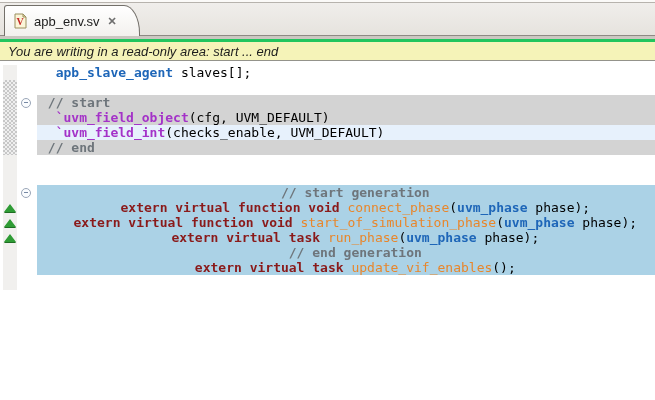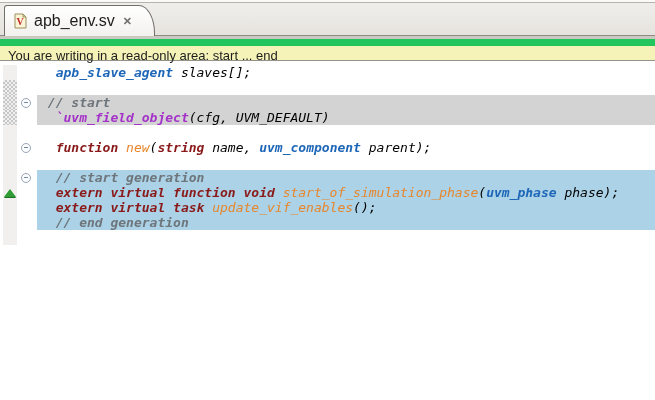--- a/index.html
+++ b/index.html
@@ -9,42 +9,42 @@
   .window { width:655px; height:400px; position:relative; background:#fff; }
 
   
   .topline { height:3px; background:#FBFAF8; border-bottom:1px solid #B7B3AD; }
   .tabbar  { height:33px; background:linear-gradient(#F0EEEB,#E6E3DE);
              border-bottom:1px solid #8E8A84; padding:2px 0 0 4px; display:flex; }
   .tab { height:31px; display:flex; align-items:center; gap:6px;
          padding:0 22px 0 7px; background:linear-gradient(#FFFFFF,#F3F1EE);
          border:1px solid #73706A; border-bottom:none;
          border-radius:3px 16px 0 0 / 3px 28px 0 0; }
-  .tab-label { font-size:16px; color:#1c1c1c; }
+  .tab-label { font-size:13px; color:#1c1c1c; }
   .tab-close { font-size:11px; font-weight:bold; color:#6F6F6F; margin-left:2px;
                line-height:11px; cursor:default; }
   .fileicon { width:16px; height:16px; display:block; }
 
   .gapstrip { height:3px; background:#CBC7C1; }
   .warnbar  { height:22px; background:var(--warnBg,#F5F3B8);
-              border-top:7px solid #22c55e; border-bottom:1px solid #94938B;
-              font-size:13px; color:#1d1d1d; line-height:20px; padding-left:8px; }
+              border-top:3px solid #22c55e; border-bottom:1px solid #94938B;
+              font-size:13px; color:#1d1d1d; line-height:20px; padding-left:8px;font-style:italic; }
 
   
-  .editor { height:276px; background:#fff; padding:4px 0 16px 3px; overflow:hidden;font-style:italic; }
+  .editor { height:276px; background:#fff; padding:4px 0 16px 3px; overflow:hidden; }
   .row    { display:flex; height:15px; }
   .ann    { width:14px; flex:none; background:#F1F0EE; }
   .ann.hatch { background:repeating-conic-gradient(#C7C7C7 0% 25%, #EFEFEF 0% 50%);
                background-size:4px 4px; }
   .fold   { width:20px; flex:none; background:#fff; }
   .code   { flex:1; padding-left:3px; white-space:pre; overflow:hidden;
             font-family:"DejaVu Sans Mono","Liberation Mono",monospace;
             font-size:13px; line-height:15px; color:#000; }
   .bg-gray { background:var(--bgGray,#D3D3D3); }
-  .bg-blue { background:var(--bgBlue,#ABD2E6); }
+  .bg-blue { background:var(--bgBlue,#ABD2E6);text-align:center; }
   .bg-hl   { background:var(--bgLine,#E7F1FC); }
 
   .tk-k { color:var(--kw,#8A1A1A); font-weight:bold; }
   .tk-m { color:var(--mac,#A432C8); font-weight:bold; }
   .tk-t { color:var(--typ,#1E66B8); font-weight:bold; }
   .tk-f { color:var(--fn,#E8862B); }
   .tk-c { color:var(--cmt,#6E757B); font-weight:bold; }
   .tk-p { color:#000; }
 
   .fold-icon { width:10px; height:10px; margin:3px 0 0 4px; position:relative;
@@ -98,59 +98,76 @@
             <div class="fold-icon"></div>
           </div>
           <div class="code bg-gray"><span class="tk-c"> // start</span></div>
         </div>
         <div class="row">
           <div class="ann hatch"></div>
           <div class="fold"></div>
           <div class="code bg-gray"><span class="tk-p">  </span><span class="tk-m">`uvm_field_object</span><span class="tk-p">(cfg, UVM_DEFAULT)</span></div>
         </div>
         <div class="row">
+          <div class="ann hatch"></div>
+          <div class="fold"></div>
+          <div class="code bg-hl"><span class="tk-p">  </span><span class="tk-m">`uvm_field_int</span><span class="tk-p">(checks_enable, UVM_DEFAULT)</span></div>
+        </div>
+        <div class="row">
+          <div class="ann hatch"></div>
+          <div class="fold"></div>
+          <div class="code bg-gray"><span class="tk-c"> // end</span></div>
+        </div>
+        <div class="row">
           <div class="ann"></div>
           <div class="fold"></div>
           <div class="code"></div>
-        </div>
-        <div class="row">
-          <div class="ann"></div>
-          <div class="fold">
-            <div class="fold-icon"></div>
-          </div>
-          <div class="code"><span class="tk-p">  </span><span class="tk-k">function</span><span class="tk-p"> </span><span class="tk-f">new</span><span class="tk-p">(</span><span class="tk-k">string</span><span class="tk-p"> name, </span><span class="tk-t">uvm_component</span><span class="tk-p"> parent);</span></div>
         </div>
         <div class="row">
           <div class="ann"></div>
           <div class="fold"></div>
           <div class="code"></div>
         </div>
         <div class="row">
           <div class="ann"></div>
           <div class="fold">
             <div class="fold-icon"></div>
           </div>
           <div class="code bg-blue"><span class="tk-c">  // start generation</span></div>
         </div>
         <div class="row">
           <div class="ann">
             <div class="tri"></div>
           </div>
           <div class="fold"></div>
+          <div class="code bg-blue"><span class="tk-p">  </span><span class="tk-k">extern virtual function void</span><span class="tk-p"> </span><span class="tk-f">connect_phase</span><span class="tk-p">(</span><span class="tk-t">uvm_phase</span><span class="tk-p"> phase);</span></div>
+        </div>
+        <div class="row">
+          <div class="ann">
+            <div class="tri"></div>
+          </div>
+          <div class="fold"></div>
           <div class="code bg-blue"><span class="tk-p">  </span><span class="tk-k">extern virtual function void</span><span class="tk-p"> </span><span class="tk-f">start_of_simulation_phase</span><span class="tk-p">(</span><span class="tk-t">uvm_phase</span><span class="tk-p"> phase);</span></div>
+        </div>
+        <div class="row">
+          <div class="ann">
+            <div class="tri"></div>
+          </div>
+          <div class="fold"></div>
+          <div class="code bg-blue"><span class="tk-p">  </span><span class="tk-k">extern virtual task</span><span class="tk-p"> </span><span class="tk-f">run_phase</span><span class="tk-p">(</span><span class="tk-t">uvm_phase</span><span class="tk-p"> phase);</span></div>
+        </div>
+        <div class="row">
+          <div class="ann"></div>
+          <div class="fold"></div>
+          <div class="code bg-blue"><span class="tk-c">  // end generation</span></div>
         </div>
         <div class="row">
           <div class="ann"></div>
           <div class="fold"></div>
           <div class="code bg-blue"><span class="tk-p">  </span><span class="tk-k">extern virtual task</span><span class="tk-p"> </span><span class="tk-f">update_vif_enables</span><span class="tk-p">();</span></div>
-        </div>
-        <div class="row">
-          <div class="ann"></div>
-          <div class="fold"></div>
-          <div class="code bg-blue"><span class="tk-c">  // end generation</span></div>
         </div>
         <div class="row">
           <div class="ann"></div>
           <div class="fold"></div>
           <div class="code"></div>
         </div>
       </div>
   </div>
 
 </div>

